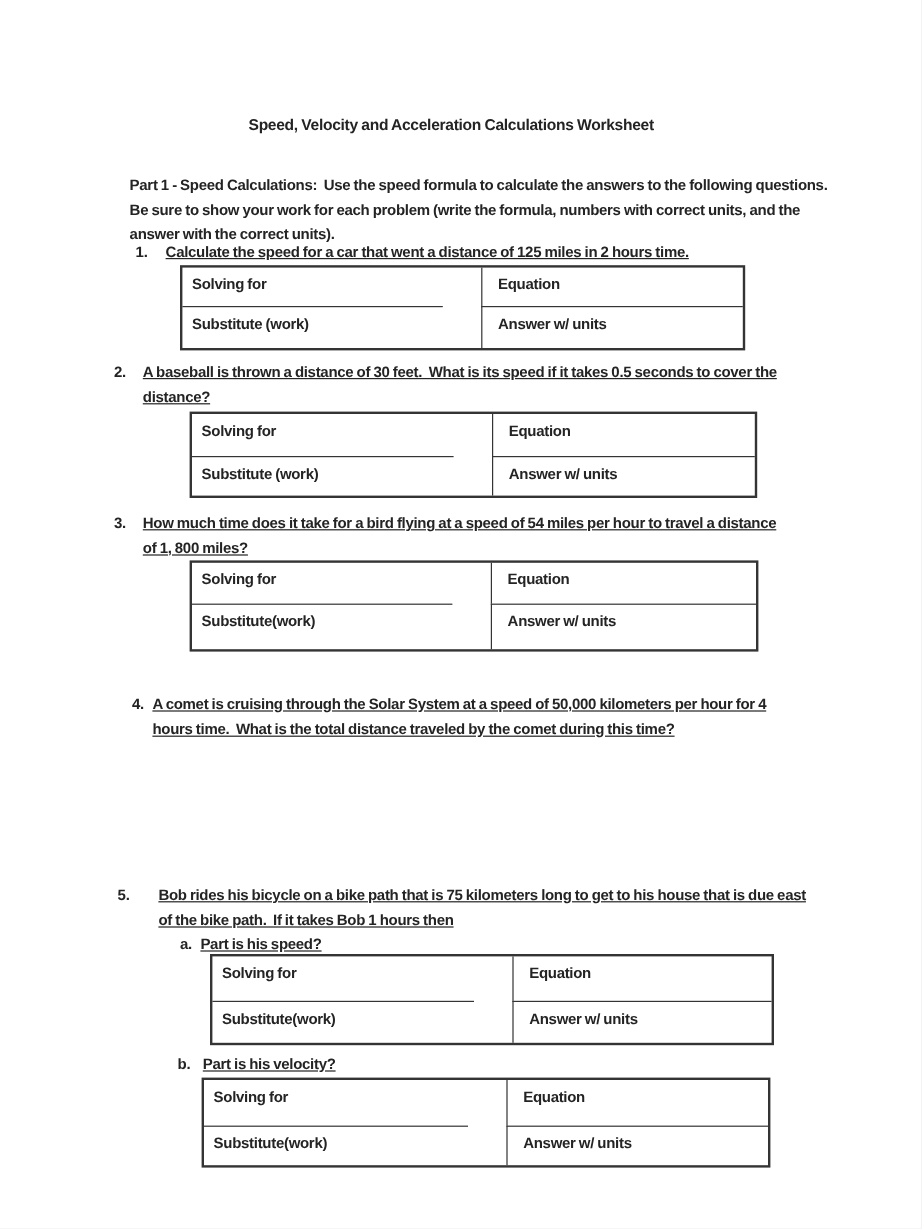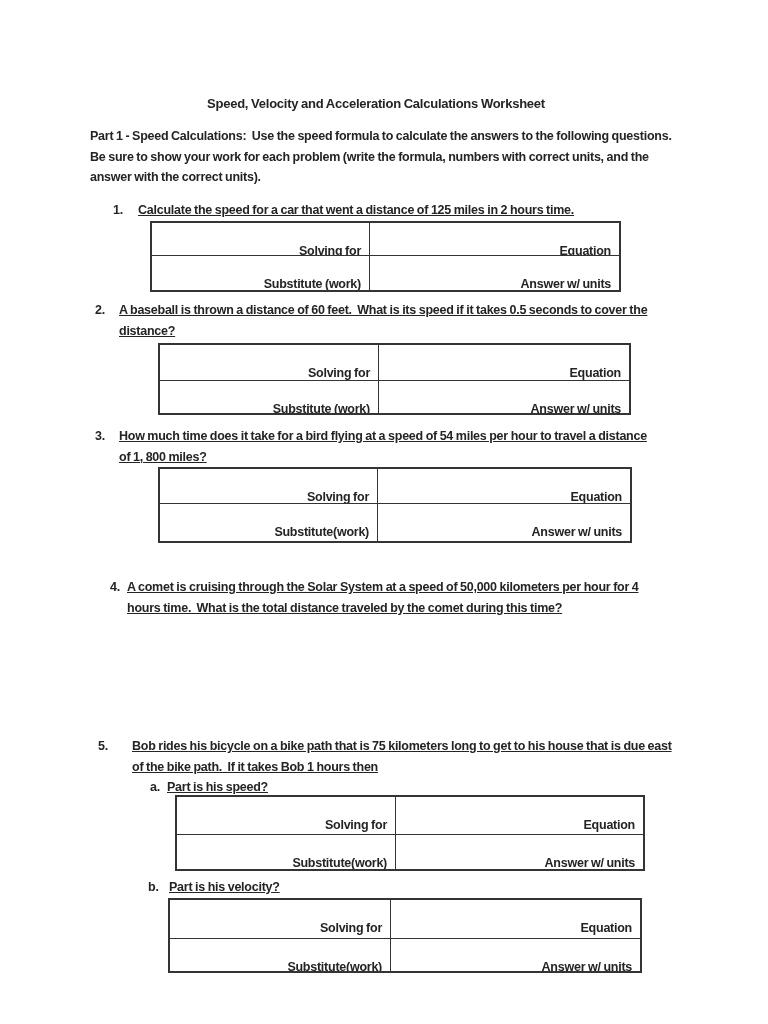--- a/index.html
+++ b/index.html
@@ -15,40 +15,39 @@
     letter-spacing:-0.25px;
     word-spacing:-0.5px;
     line-height:20.6px;
     overflow:hidden;
   }
   .title{
     position:absolute;top:94px;left:0;right:16px;
     text-align:center;
     font-size:13px;font-weight:700;
   }
-  .para{position:absolute;margin:0;}
+  .para{position:absolute;margin:18px;}
   .para .ptext,.q .txt{white-space:pre-wrap;}
   .q{position:absolute;display:flex;align-items:flex-start;}
   .q .num{flex:0 0 auto;}
   .q .txt{flex:1 1 auto;text-decoration:underline;}
   .tbl{
     position:absolute;
     display:grid;
     box-sizing:border-box;
     border:2px solid #343434;
     background:#fff;
   }
   .tbl .c{
     box-sizing:border-box;
-    padding:21px 8px 0 8px;
+    padding:7px 8px 0 8px;
     line-height:15px;
     overflow:hidden;
-    text-align:right;
   }
-  .tbl .c2{border-left:1.5px solid #343434;padding-left:13px;}
+  .tbl .c2{border-left:1.5px solid #343434;padding-left:13px;margin-left:32px;}
   .tbl .r2{border-top:1.5px solid #343434;}
 </style>
 </head>
 <body>
 
 <div class="page">
 
   <div class="title">Speed, Velocity and Acceleration Calculations Worksheet</div>
 
   <p class="para" style="top:126px;left:90px;width:650px"><strong>Part 1 - Speed Calculations:</strong><span class="ptext">  Use the speed formula to calculate the answers to the following questions.
@@ -62,21 +61,21 @@
 
   <div class="tbl" style="left:150px;top:221px;width:471px;height:71px;grid-template-columns:217px 1fr;grid-template-rows:32px 1fr">
     <div class="c r1 c1">Solving for</div>
     <div class="c r1 c2">Equation</div>
     <div class="c r2 c1">Substitute (work)</div>
     <div class="c r2 c2">Answer w/ units</div>
   </div>
 
   <div class="q" style="top:300px;left:95px;width:615px">
     <span class="num" style="flex-basis:24px">2.</span>
-    <div class="txt">A baseball is thrown a distance of 60 feet.  What is its speed if it takes 0.5 seconds to cover the
+    <div class="txt">A baseball is thrown a distance of 30 feet.  What is its speed if it takes 0.5 seconds to cover the
 distance?</div>
   </div>
 
   <div class="tbl" style="left:158px;top:343px;width:473px;height:72px;grid-template-columns:218px 1fr;grid-template-rows:35px 1fr">
     <div class="c r1 c1">Solving for</div>
     <div class="c r1 c2">Equation</div>
     <div class="c r2 c1">Substitute (work)</div>
     <div class="c r2 c2">Answer w/ units</div>
   </div>
 

